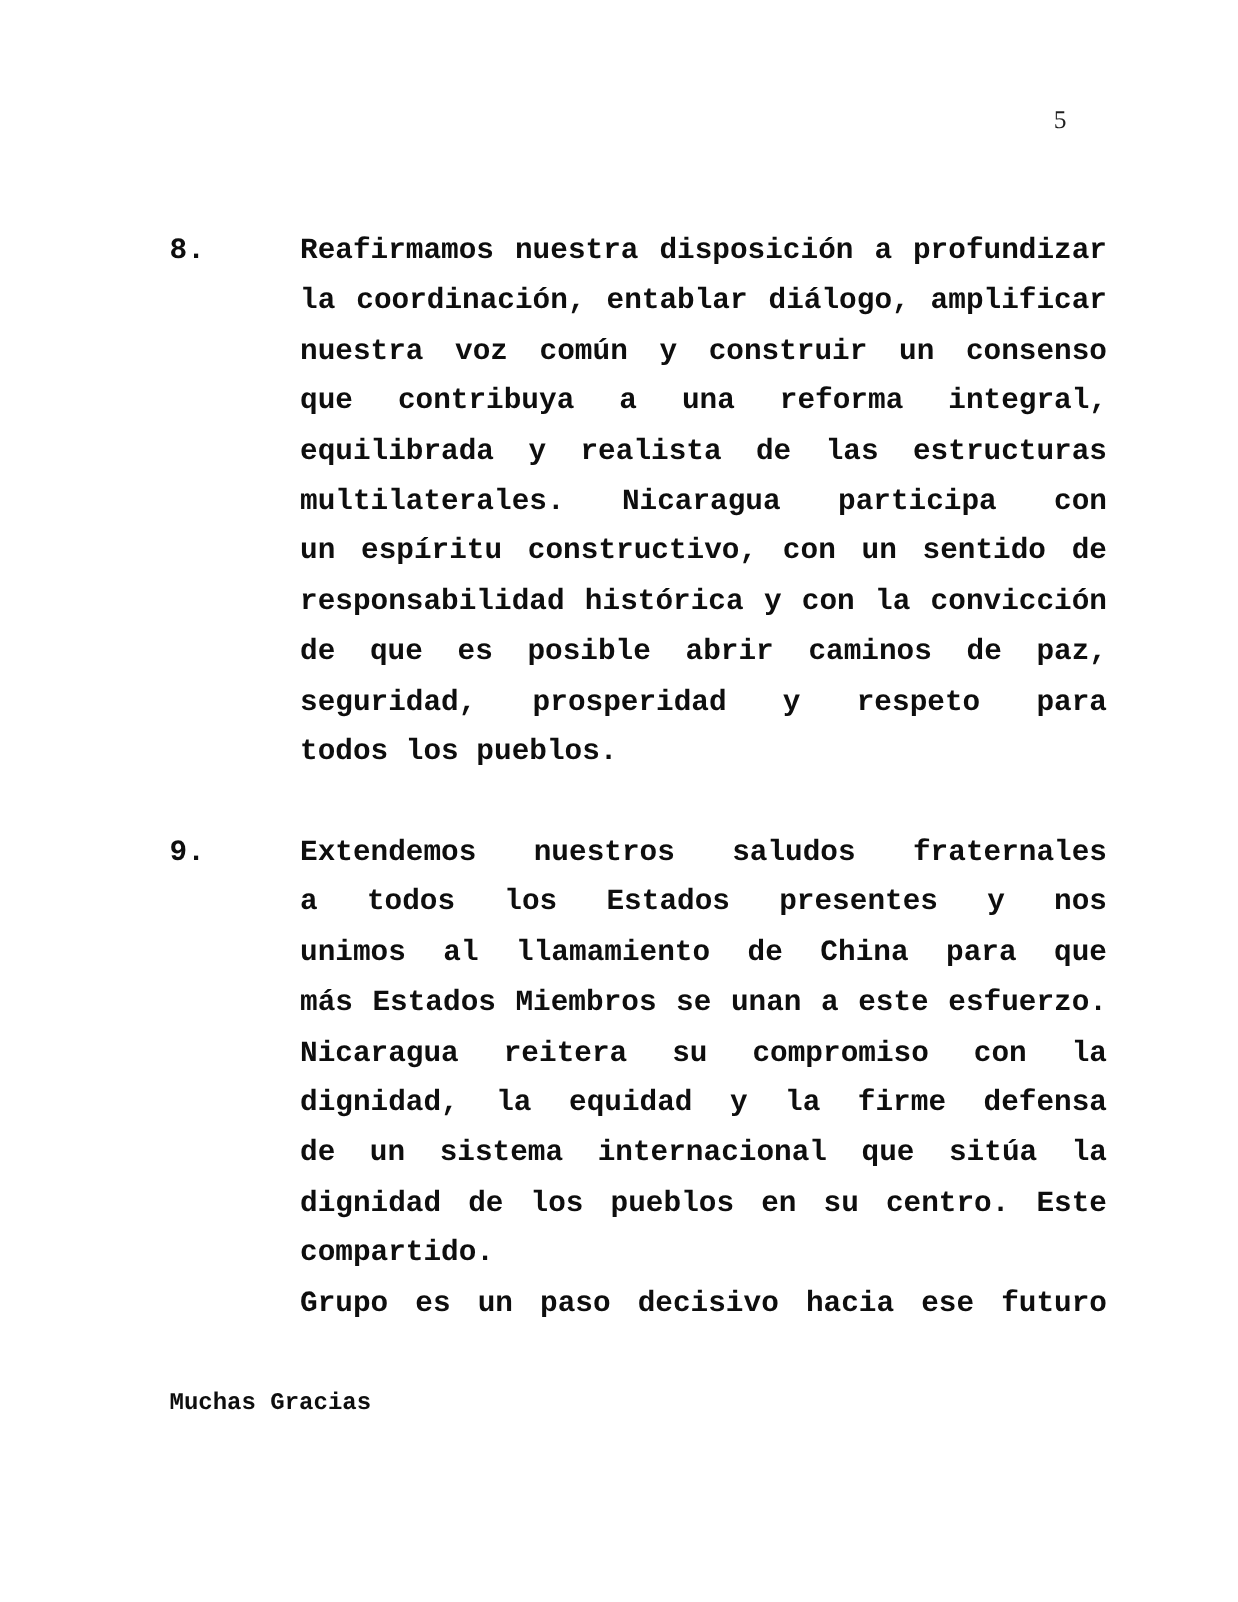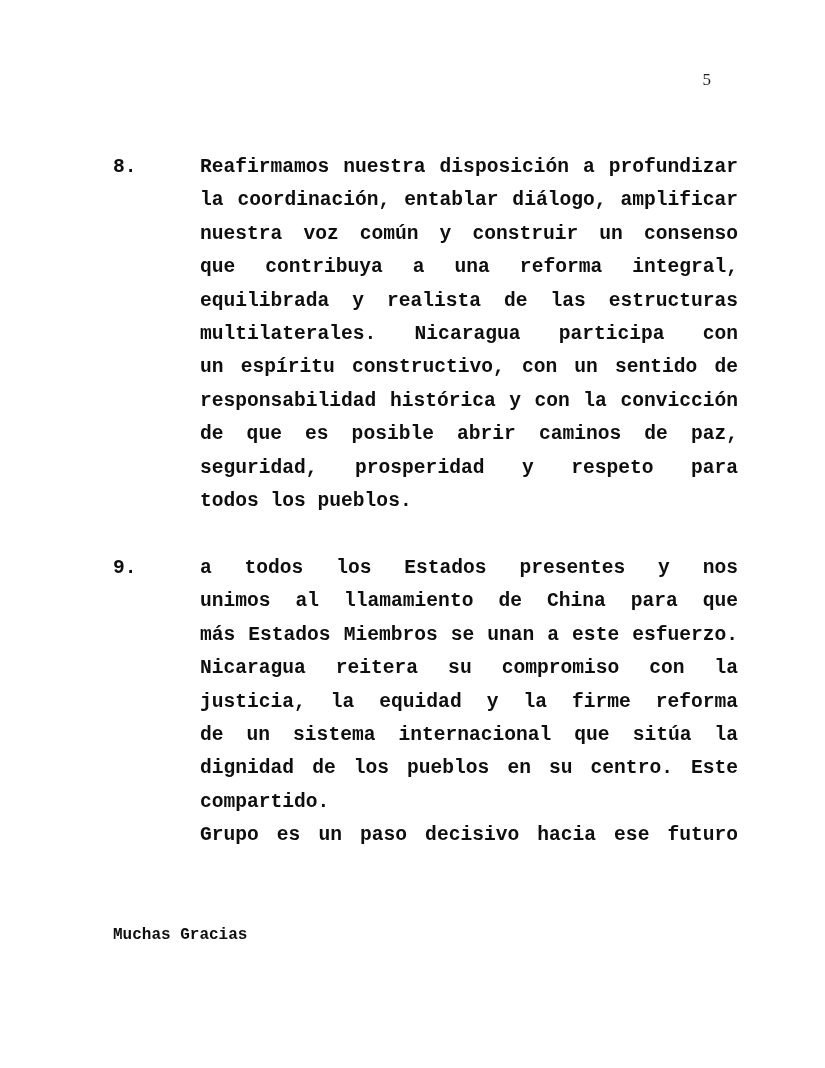--- a/index.html
+++ b/index.html
@@ -86,25 +86,26 @@
       <div class="line">responsabilidad histórica y con la convicción</div>
       <div class="line">de que es posible abrir caminos de paz,</div>
       <div class="line">seguridad, prosperidad y respeto para</div>
       <div class="line last">todos los pueblos.</div>
     </div>
   </div>
 
   <div class="para para-9">
     <div class="num">9.</div>
     <div class="body">
+      <div class="line">Extendemos nuestros saludos fraternales</div>
       <div class="line">a todos los Estados presentes y nos</div>
       <div class="line">unimos al llamamiento de China para que</div>
       <div class="line">más Estados Miembros se unan a este esfuerzo.</div>
       <div class="line">Nicaragua reitera su compromiso con la</div>
-      <div class="line">justicia, la equidad y la firme reforma</div>
+      <div class="line">dignidad, la equidad y la firme defensa</div>
       <div class="line">de un sistema internacional que sitúa la</div>
       <div class="line">dignidad de los pueblos en su centro. Este</div>
       <div class="line last">compartido.</div>
       <div class="line">Grupo es un paso decisivo hacia ese futuro</div>
     </div>
   </div>
 
   <div class="closing">Muchas Gracias</div>
 
 </div>

